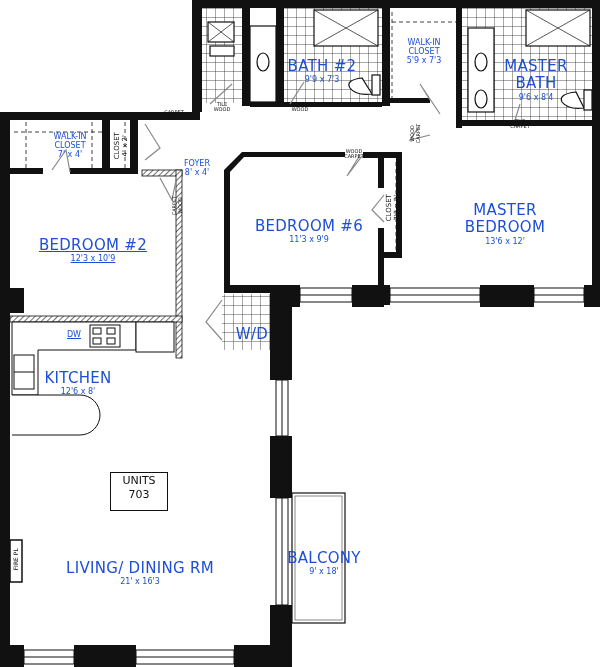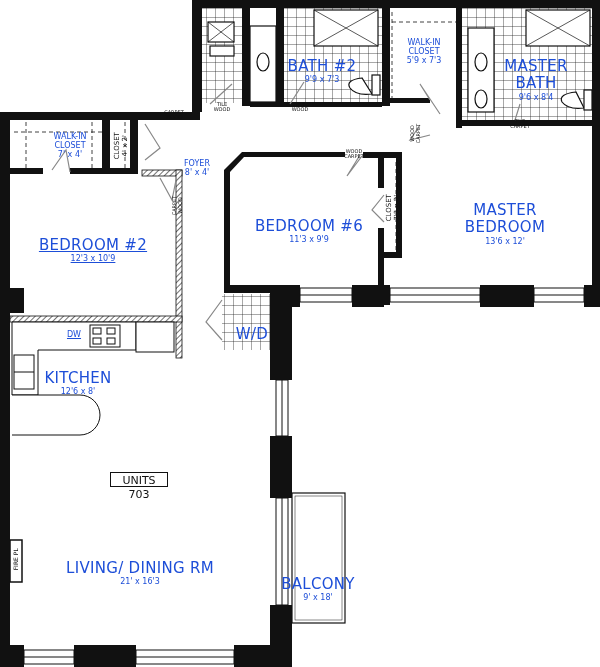--- a/index.html
+++ b/index.html
@@ -4,21 +4,21 @@
 <style>
   html,body{margin:0;padding:0;background:#ffffff;}
   body{width:600px;height:667px;overflow:hidden;position:relative;font-family:"DejaVu Sans",sans-serif;}
   #plan{position:absolute;left:0;top:0;width:600px;height:667px;}
   .lbl{position:absolute;text-align:center;color:#1d4ed8;font-family:"DejaVu Sans",sans-serif;line-height:1.15;white-space:nowrap;transform:translateX(-50%);}
   .lbl .n{font-size:15px;letter-spacing:0.3px;display:block;}
   .lbl .d{font-size:8px;display:block;}
   .tiny{position:absolute;font-size:5px;color:#111;text-align:center;line-height:1;white-space:nowrap;transform:translateX(-50%);font-family:"DejaVu Sans",sans-serif;}
   .vert{position:absolute;font-size:7px;color:#111;transform:rotate(-90deg);transform-origin:center;white-space:nowrap;text-align:center;line-height:1.1;font-family:"DejaVu Sans",sans-serif;}
   .vert span{display:block;}
-  .unitbox{position:absolute;left:110px;top:472px;width:58px;height:15px;border:1.5px solid #111;box-sizing:border-box;text-align:center;font-size:11px;line-height:14px;padding-top:1px;color:#111;}
+  .unitbox{position:absolute;left:110px;top:472px;width:58px;height:39px;border:1.5px solid #111;box-sizing:border-box;text-align:center;font-size:11px;line-height:14px;padding-top:1px;color:#111;}
   .unitbox span{display:block;}
 </style>
 </head>
 <body>
 
 <svg id="plan" viewBox="0 0 600 667" xmlns="http://www.w3.org/2000/svg">
   <defs>
     <pattern id="tile" width="9" height="9" patternUnits="userSpaceOnUse">
       <rect width="9" height="9" fill="#fff"></rect>
       <path d="M9 0V9M0 9H9" stroke="#222" stroke-width="0.8"></path>
@@ -244,21 +244,21 @@
 <div class="unitbox">
   <span>UNITS</span>
   <span>703</span>
 </div>
 
 <div class="lbl" style="left:140px;top:560px;">
   <span class="n">LIVING/ DINING RM</span>
   <span class="d">21' x 16'3</span>
 </div>
 
-<div class="lbl" style="left:318px;top:576px;">
+<div class="lbl" style="left:318px;top:550px;padding-left:12px;">
   <span class="n">BALCONY</span>
   <span class="d">9' x 18'</span>
 </div>
 
 <div class="vert" style="left:-4px;top:556px;width:40px;font-size:6px;">
   <span>FIRE PL</span>
 </div>
 
 <div class="tiny" style="left:222px;top:102px;">
   <span>TILE</span><br>

